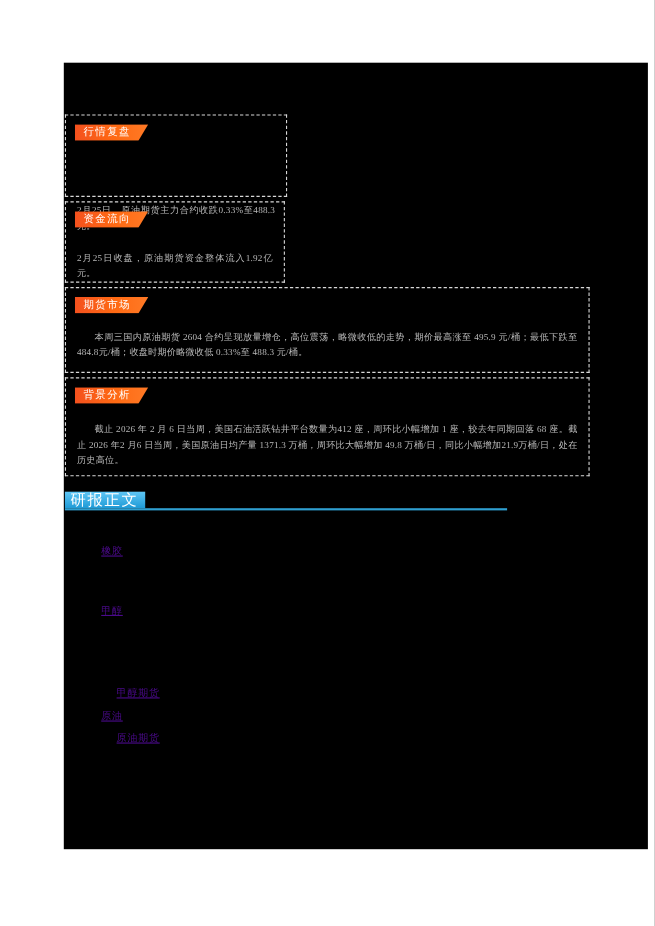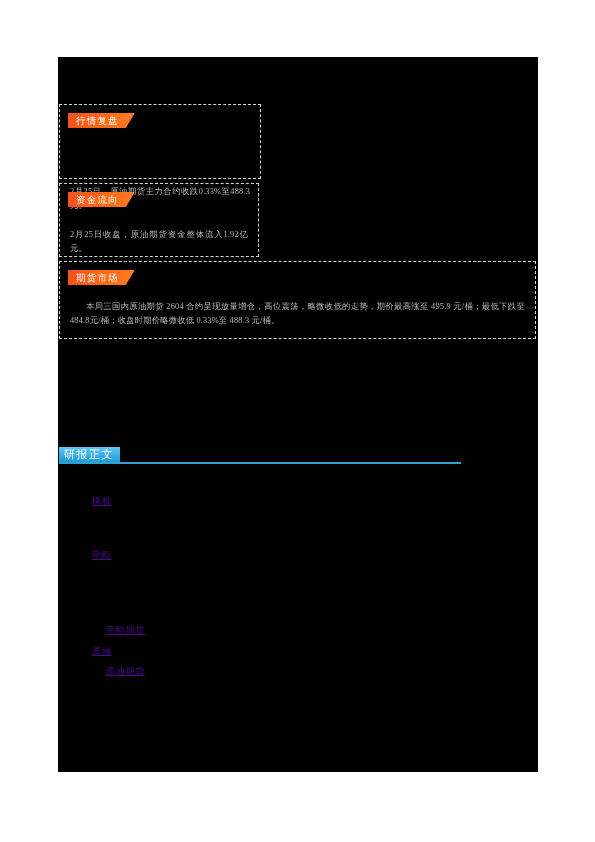--- a/index.html
+++ b/index.html
@@ -18,21 +18,21 @@
     width: 595px;
     height: 842px;
     background: #ffffff;
   }
 
   
   #canvas {
     position: absolute;
     left: 58px;
     top: 57px;
-    width: 480px;
+    width: 531px;
     height: 715px;
     background: #000000;
     overflow: hidden;
   }
 
   
   .section {
     position: absolute;
     border: 1px dashed #d8d8d8;
     box-sizing: border-box;
@@ -81,21 +81,21 @@
   }
   .badge-blue {
     position: absolute;
     left: 0;
     top: 0;
     height: 15px;
     line-height: 15px;
     padding: 0 6px 0 5px;
     background: linear-gradient(180deg, #5fc6f5 0%, #1e9ad6 100%);
     color: #ffffff;
-    font-size: 11px;
+    font-size: 14px;
     letter-spacing: 1.5px;
     font-family: "Liberation Sans", "DejaVu Sans", sans-serif;
     white-space: nowrap;
   }
   #report-rule {
     position: absolute;
     left: 0;
     top: 15px;
     width: 402px;
     height: 2px;
@@ -130,20 +130,24 @@
     <div class="section" style="left:1px; top:126px; width:200px; height:74px;">
       <div class="badge-orange">资金流向</div>
       <div class="sec-body" style="top:44px;">2月25日收盘，原油期货资金整体流入1.92亿元。</div>
     </div>
 
     <div class="section" style="left:1px; top:204px; width:477px; height:78px;">
       <div class="badge-orange">期货市场</div>
       <div class="sec-body indent" style="top:38px;">本周三国内原油期货 2604 合约呈现放量增仓，高位震荡，略微收低的走势，期价最高涨至 495.9 元/桶；最低下跌至484.8元/桶；收盘时期价略微收低 0.33%至 488.3 元/桶。</div>
     </div>
 
+    <div class="section" style="left:1px; top:286px; width:477px; height:90px;">
+      <div class="badge-orange">背景分析</div>
+      <div class="sec-body indent" style="top:40px;">截止 2026 年 2 月 6 日当周，美国石油活跃钻井平台数量为412 座，周环比小幅增加 1 座，较去年同期回落 68 座。截止 2026 年2 月6 日当周，美国原油日均产量 1371.3 万桶，周环比大幅增加 49.8 万桶/日，同比小幅增加21.9万桶/日，处在历史高位。</div>
+    </div>
 
     <div id="report-header">
       <div class="badge-blue">研报正文</div>
       <div id="report-rule"></div>
     </div>
 
     <a class="link lvl1" style="top:438px;">橡胶</a>
 
     <a class="link lvl1" style="top:492px;">甲醇</a>
 

